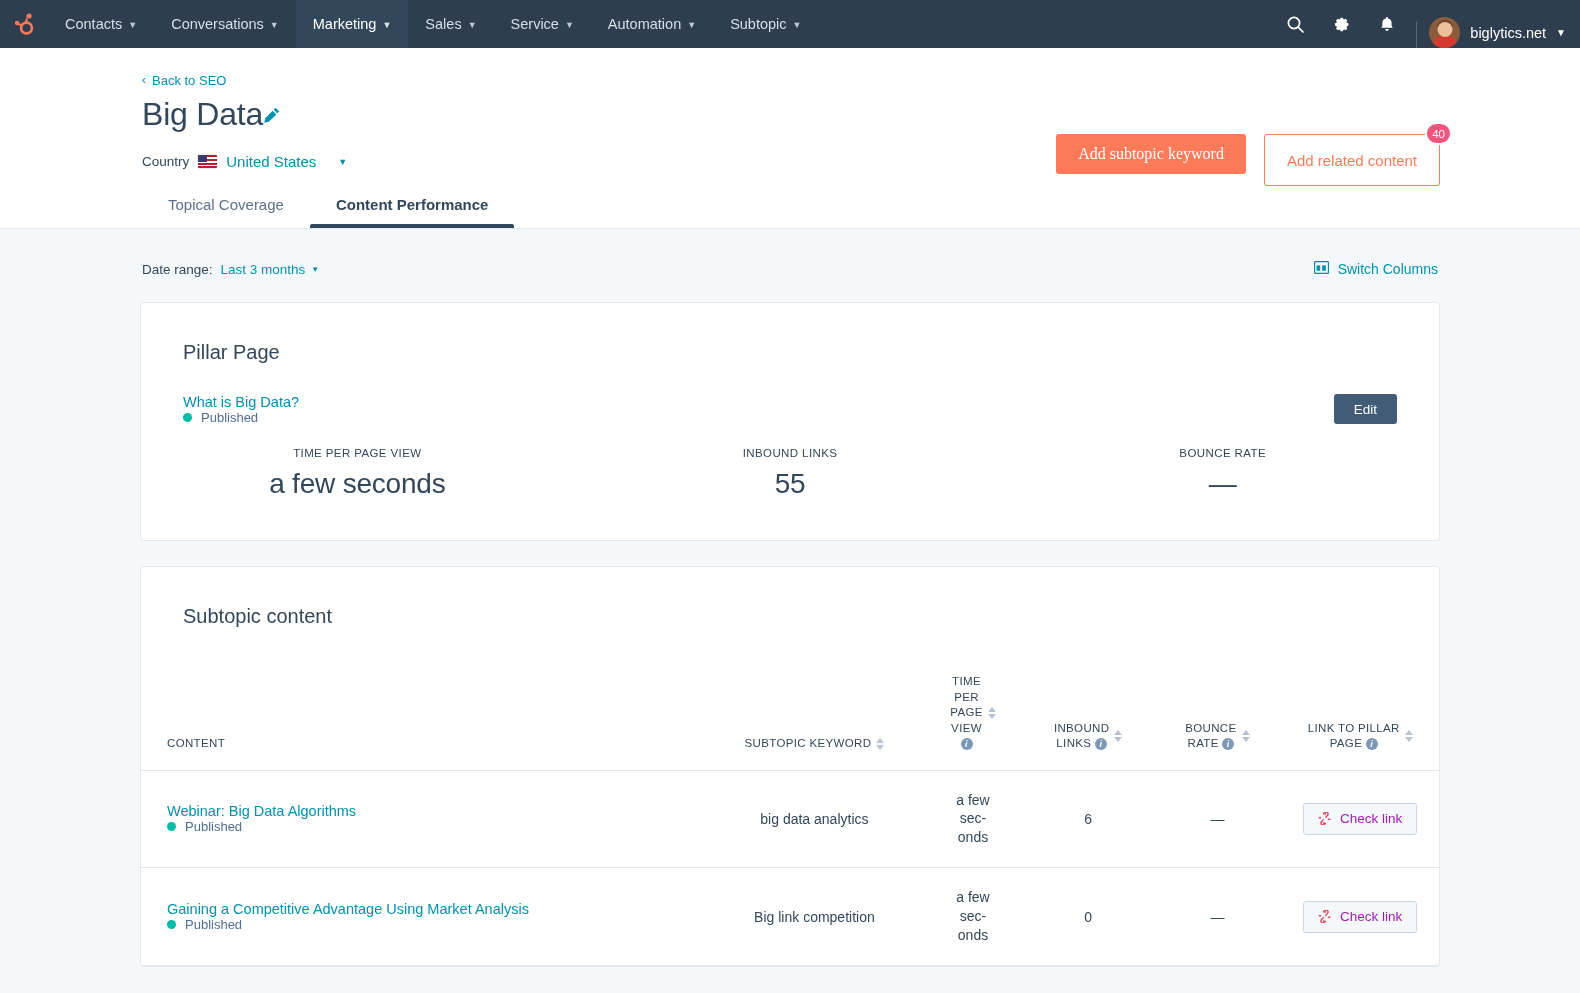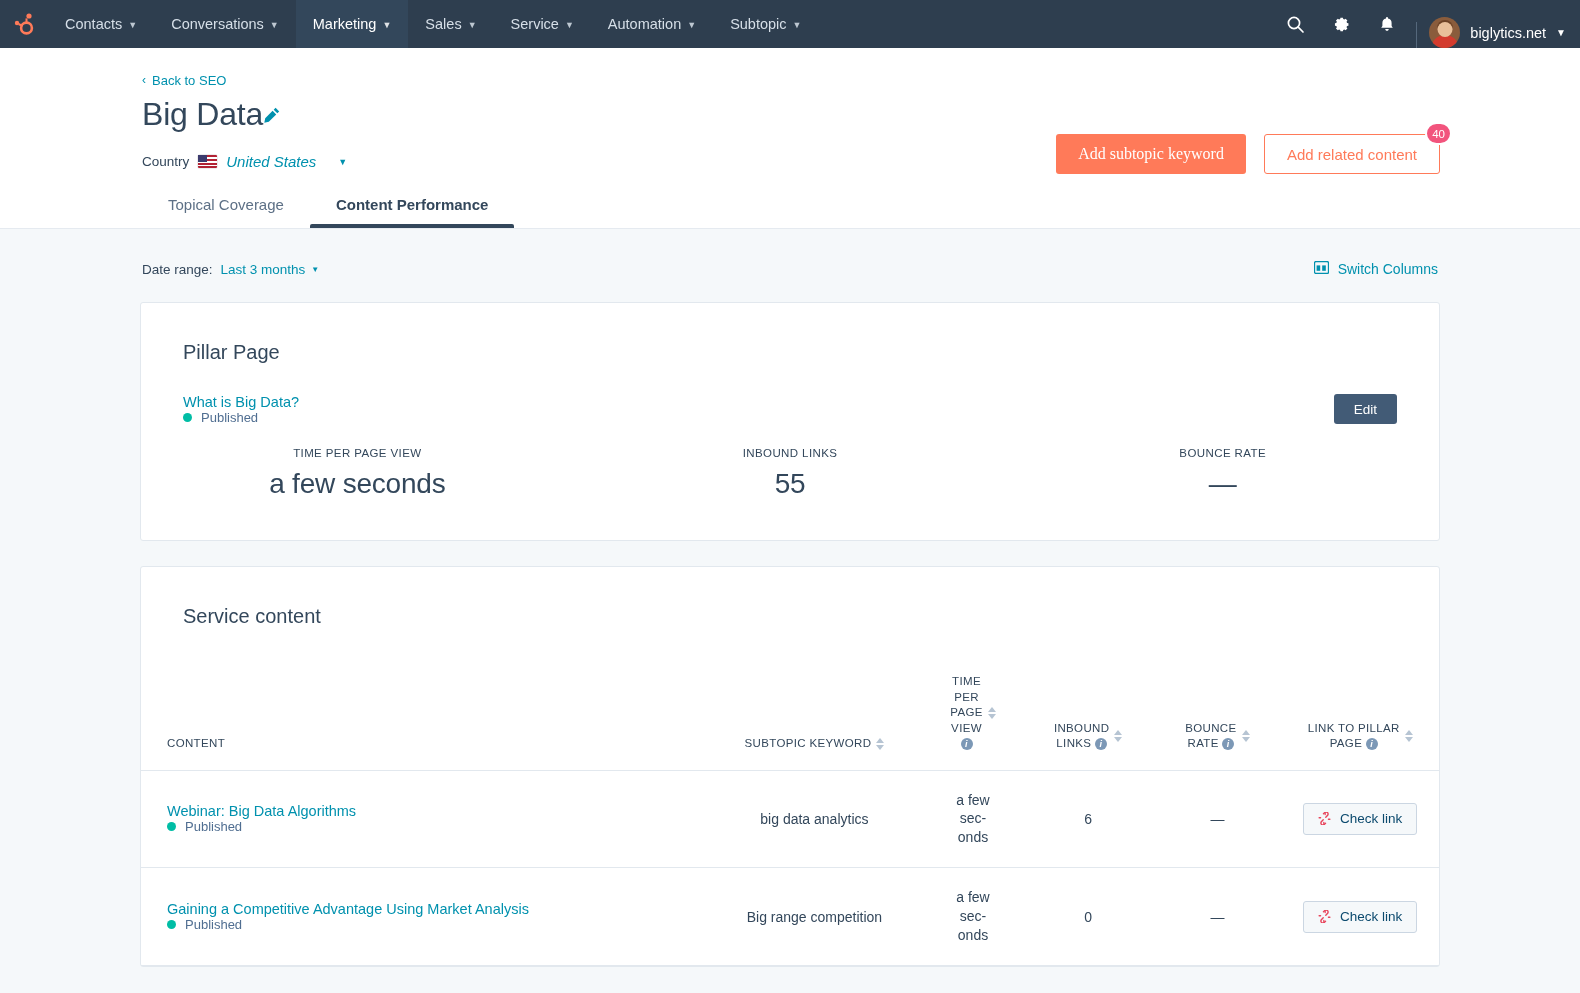--- a/index.html
+++ b/index.html
@@ -116,40 +116,40 @@
     background: linear-gradient(#b22234 0 16%, #fff 16% 30%, #b22234 30% 46%, #fff 46% 60%, #b22234 60% 76%, #fff 76% 88%, #b22234 88% 100%);
     position: relative; flex: none;
     box-shadow: 0 0 0 .5px rgba(0,0,0,.15);
   }
   .flag::before {
     content: ""; position: absolute; left: 0; top: 0;
     width: 9px; height: 7px; background: #3c3b6e;
   }
   .country-select {
     color: #0091ae; font-size: 15px; cursor: pointer;
-    display: inline-flex; align-items: center; gap: 22px; font-style: italic;
+    display: inline-flex; align-items: center; gap: 22px;
   }
   .country-select .caret { font-size: 9px; }
 
   .header-actions {
     position: absolute; right: 140px; top: 86px;
     display: flex; align-items: flex-start; gap: 18px;
   }
   .btn-primary {
     background: #ff7a59; color: #fff;
     border: none; border-radius: 3px;
     padding: 0 22px; height: 40px;
     font-size: 16px; font-family: Liberation Serif, serif;
     cursor: pointer;
   }
   .btn-secondary-wrap { position: relative; }
   .btn-secondary {
     background: #fff; color: #ff7a59;
     border: 1px solid #ff7a59; border-radius: 3px;
-    padding: 0 22px; height: 40px;
+    padding: 0 22px; height: 52px;
     font-size: 15px; font-family: inherit;
     cursor: pointer;
   }
   .badge {
     position: absolute; right: -12px; top: -12px;
     background: #f2547d; color: #fff;
     min-width: 23px; height: 23px; border-radius: 12px;
     font-size: 11.5px; display: flex; align-items: center; justify-content: center;
     padding: 0 5px;
     border: 2px solid #fff;
@@ -280,21 +280,21 @@
     font-size: 14px; color: #33475b;
     vertical-align: middle;
   }
   td.c-content { padding-left: 26px; }
   td.c-keyword, td.c-time, td.c-inbound, td.c-bounce, td.c-pillar { text-align: center; }
   td.c-time { line-height: 1.35; }
   .row-link { color: #0091ae; font-size: 14.5px; cursor: pointer; }
   .btn-checklink {
     background: #f5f8fa; border: 1px solid #cbd6e2;
     border-radius: 3px; height: 32px; padding: 0 14px;
-    font-size: 13.5px; color: #0c4a6e; font-family: inherit;
+    font-size: 13.5px; color: #a21caf; font-family: inherit;
     display: inline-flex; align-items: center; gap: 9px;
     cursor: pointer;
   }
   .broken-ico { flex: none; display: inline-flex; }
 </style>
 </head>
 <body>
 
 <div class="topnav">
   <div class="logo-wrap">
@@ -458,21 +458,21 @@
         <div class="stat-value">55</div>
       </div>
       <div class="stat">
         <div class="stat-label">BOUNCE RATE</div>
         <div class="stat-value">—</div>
       </div>
     </div>
   </div>
 
   <div class="card">
-    <div class="card-title">Service content</div>
+    <div class="card-title">Subtopic content</div>
 
     <table class="table">
       <thead>
         <tr>
           <th class="th-content">
             <span class="th-inner">
               <span class="th-text">CONTENT</span>
             </span>
           </th>
           <th class="th-keyword">
@@ -552,21 +552,21 @@
           </td>
         </tr>
         <tr>
           <td class="c-content">
             <span class="row-link">Gaining a Competitive Advantage Using Market Analysis</span>
             <div class="status-line">
               <span class="dot"></span>
               <span>Published</span>
             </div>
           </td>
-          <td class="c-keyword">Big range competition</td>
+          <td class="c-keyword">Big link competition</td>
           <td class="c-time">a few<br>sec-<br>onds</td>
           <td class="c-inbound">0</td>
           <td class="c-bounce">—</td>
           <td class="c-pillar">
             <button class="btn-checklink">
               <span class="broken-ico">
                 <svg width="13" height="13" viewBox="0 0 14 14" aria-hidden="true">
                   <path d="M5.6 8.4 3.9 10.1a2.2 2.2 0 1 0 3.1 3.1l1.1-1.1" fill="none" stroke="#e8455c" stroke-width="1.5" stroke-linecap="round"></path>
                   <path d="M8.4 5.6 10.1 3.9a2.2 2.2 0 1 0-3.1-3.1L5.9 1.9" fill="none" stroke="#e8455c" stroke-width="1.5" stroke-linecap="round"></path>
                   <line x1="1.2" y1="6.2" x2="2.8" y2="6.2" stroke="#e8455c" stroke-width="1.4" stroke-linecap="round"></line>

